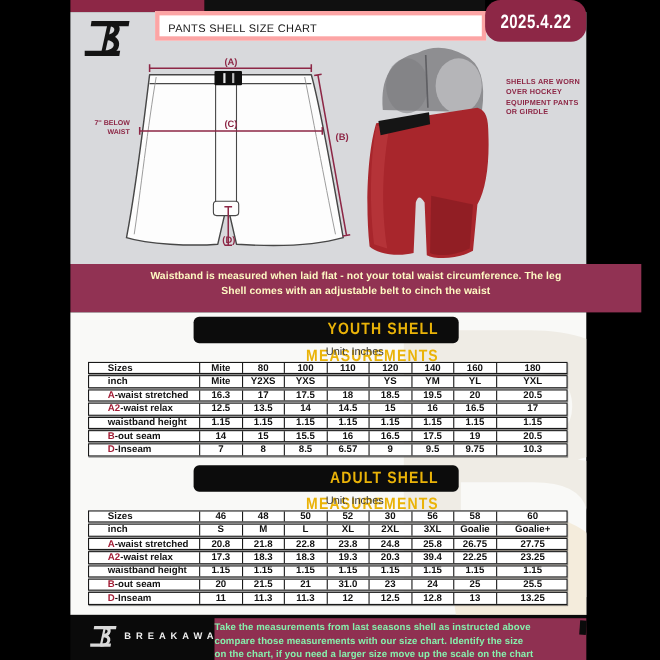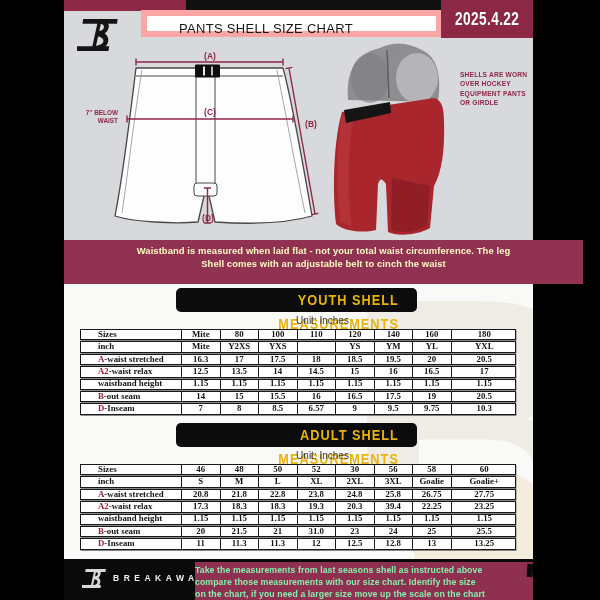--- a/index.html
+++ b/index.html
@@ -9,24 +9,24 @@
   *{margin:0;padding:0;box-sizing:border-box;}
   body{background:#222;font-family:"Liberation Sans",sans-serif;}
   .stage{position:relative;width:600px;height:600px;background:#000;overflow:hidden;}
   .doc{position:absolute;left:64px;top:0;width:469px;height:600px;}
 
   
   .strip-maroon{position:absolute;left:0;top:0;width:122px;height:11px;background:var(--maroon);}
   .strip-black{position:absolute;left:122px;top:0;width:255px;height:11px;background:#101010;}
   .gray-area{position:absolute;left:0;top:11px;width:469px;height:229px;background:var(--bg-gray);}
   .title-box{position:absolute;left:77px;top:10px;width:301px;height:27px;background:#fff;
-    border:6px solid #fca5a5;line-height:25px;padding-left:32px;font-size:13px;color:#161616;
+    border:4px solid #fca5a5;line-height:25px;padding-left:8px;font-size:10px;color:#161616;
     letter-spacing:.3px;}
   .date-box{position:absolute;left:377px;top:0;width:92px;height:38px;background:var(--maroon);
-    color:#fff;display:flex;align-items:center;justify-content:center;}
+    color:#fff;display:flex;align-items:center;justify-content:center;border-radius:14px;}
   .date-box span{display:inline-block;transform:scaleX(.78);font-weight:bold;font-size:17.5px;letter-spacing:.5px;}
   .logo-hdr{position:absolute;left:13px;top:12px;width:46px;height:46px;}
 
   
   .dgm-label{position:absolute;color:var(--maroon);font-weight:bold;font-size:8.5px;width:22px;text-align:center;}
   .waist-note{position:absolute;left:4px;top:109px;width:50px;text-align:right;color:var(--maroon);
     font-weight:bold;font-size:6.4px;line-height:7.6px;}
   .photo-note{position:absolute;left:396px;top:70px;width:75px;color:var(--maroon);
     font-weight:bold;font-size:6.6px;line-height:9.4px;letter-spacing:.2px;}
 
@@ -38,21 +38,21 @@
   
   .content{position:absolute;left:0;top:284px;width:469px;height:275px;background:var(--content-bg);overflow:hidden;}
   .watermark{position:absolute;right:-70px;top:-30px;font-size:360px;font-weight:bold;
     color:#efece5;line-height:340px;z-index:0;}
   .blob{position:absolute;right:-30px;bottom:-60px;width:150px;height:150px;border-radius:50%;
     background:#f4ecdc;z-index:0;}
   .section-head{position:absolute;left:112px;width:241px;height:24px;background:#0c0c0c;border-radius:5px;
     color:#eab308;text-align:right;line-height:24px;z-index:2;}
   .section-head span{display:inline-block;transform:scaleX(.85);font-weight:bold;font-size:15px;letter-spacing:1.2px;}
   .unit-label{position:absolute;left:0;width:469px;text-align:center;font-size:10px;color:#3a3a3a;z-index:2;padding-left:48px;}
-  .s-table{position:absolute;left:16px;width:436px;z-index:2;font-family:Liberation Serif, serif;}
+  .s-table{position:absolute;left:16px;width:436px;z-index:2;}
   .t-row{display:grid;grid-template-columns:101px repeat(7,38.5px) 65.5px;height:11.4px;
     background:#fff;border:1px solid #191919;margin-bottom:1px;box-shadow:0.5px 1px 0 rgba(0,0,0,.45);}
   .t-cell{border-right:1px solid #191919;font-size:8.8px;line-height:9.6px;display:flex;
     align-items:center;justify-content:center;color:#131313;font-weight:600;overflow:hidden;}
   .t-cell:last-child{border-right:none;}
   .t-label{justify-content:flex-start;padding-left:17px;font-weight:bold;}
   .t-head .t-cell{font-weight:bold;}
   .pfx{color:var(--accent-red);font-weight:bold;}
 
   

